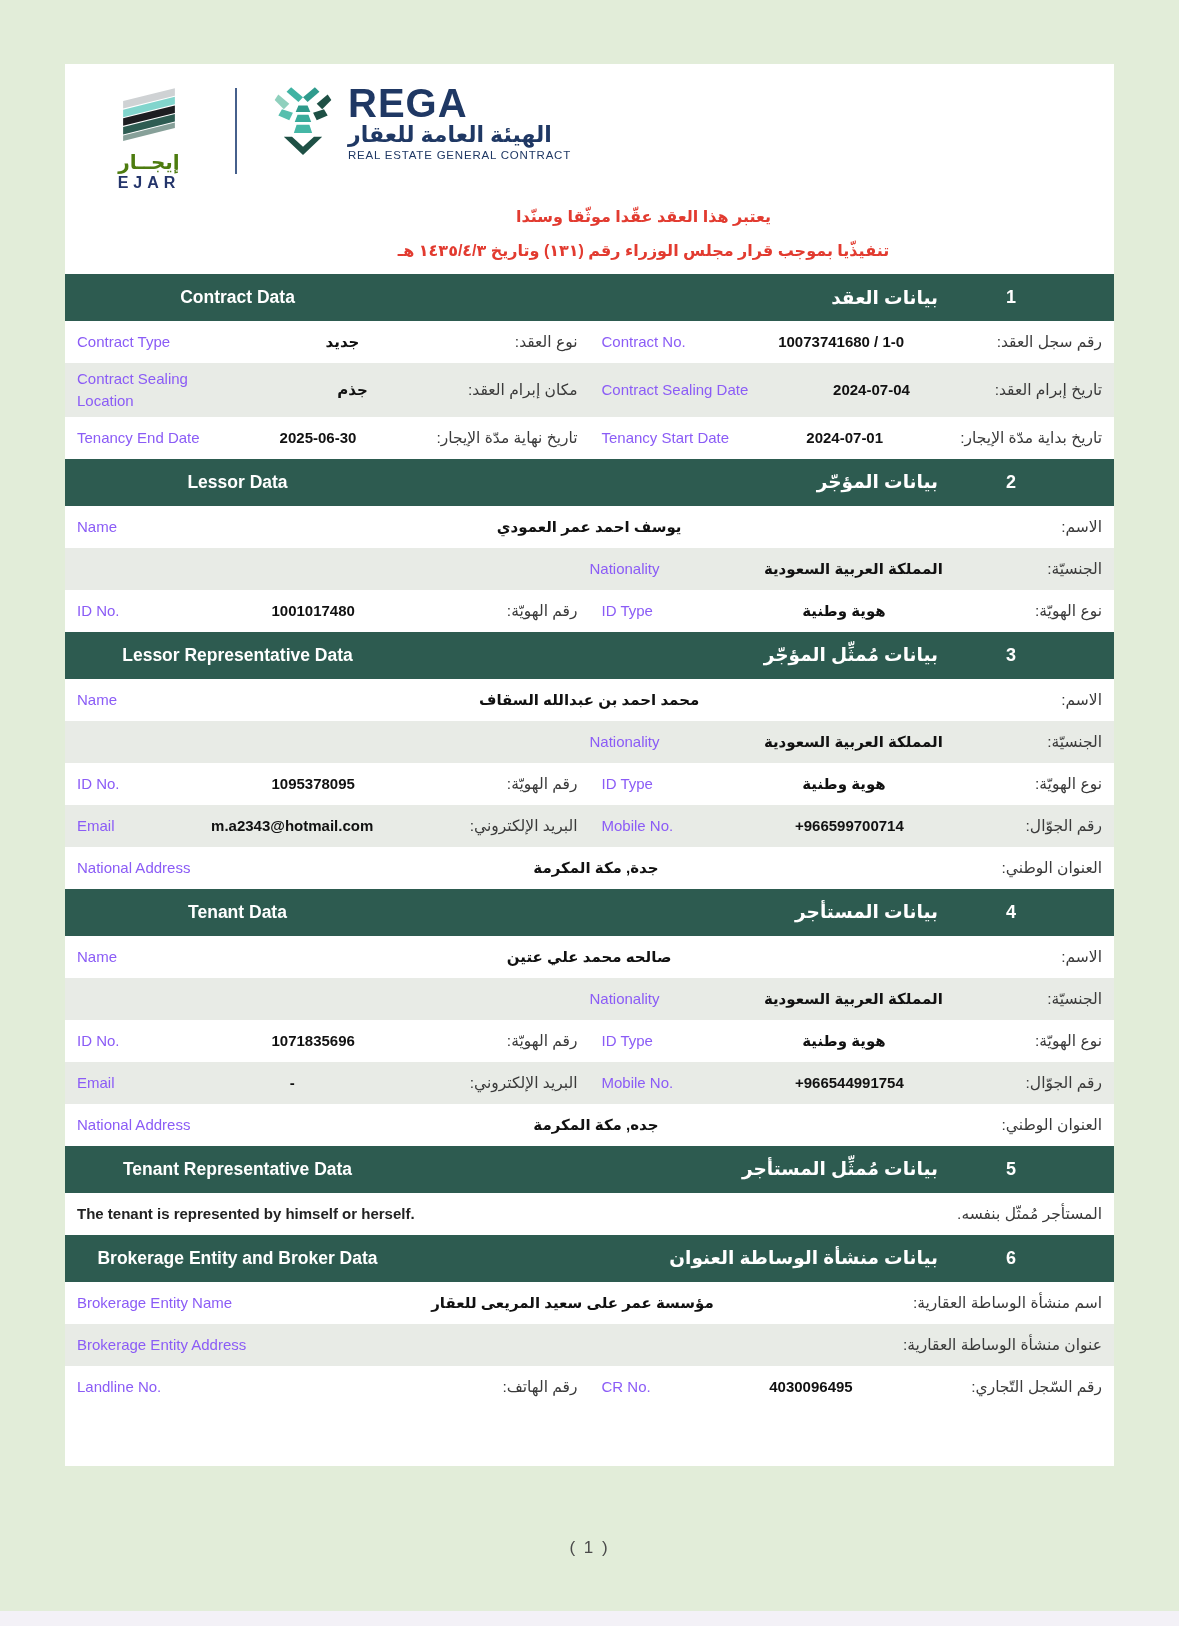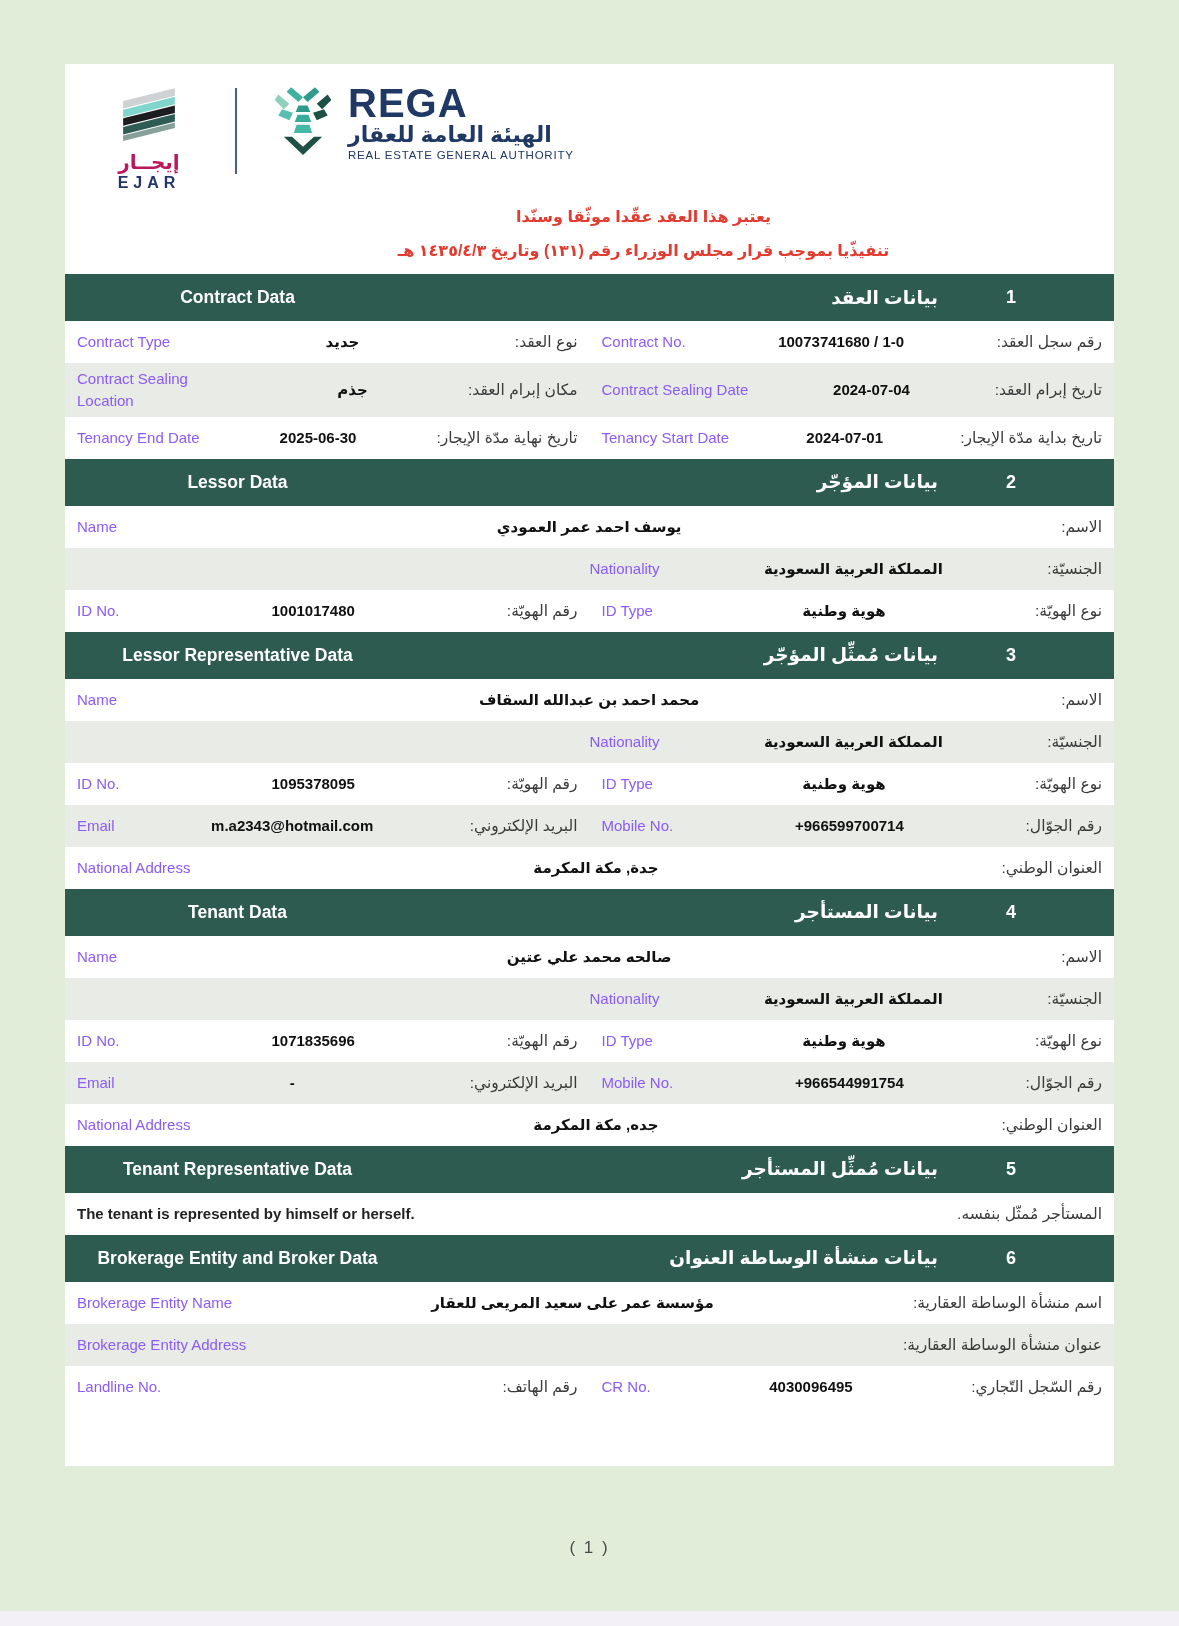--- a/index.html
+++ b/index.html
@@ -10,21 +10,21 @@
     -webkit-font-smoothing:antialiased;
   }
   .card {
     position:absolute; left:65px; top:64px; width:1049px;
     background:#ffffff; box-sizing:border-box; padding-bottom:58px;
   }
   
   .doc-header { display:flex; justify-content:space-between; padding:16px 0 0 24px; height:118px; }
   .logos { display:flex; align-items:flex-start; }
   .ejar-logo { width:120px; text-align:center; padding-top:6px; }
-  .ejar-ar { color:#be185d; font-weight:700; font-size:20px; margin-top:4px; }
+  .ejar-ar { color:#4d7c0f; font-weight:700; font-size:20px; margin-top:4px; }
   .ejar-en { color:#24356b; font-weight:700; font-size:16px; letter-spacing:5px; margin-top:0px; }
   .logo-divider { width:2px; height:86px; background:#46608c; margin:8px 34px 0 26px; }
   .rega-logo { display:flex; align-items:flex-start; padding-top:4px; }
   .rega-text { margin-left:13px; }
   .rega-name { color:#1f3864; font-weight:700; font-size:40px; line-height:38px; letter-spacing:1px; }
   .rega-ar { color:#1f3864; font-weight:700; font-size:22px; line-height:26px; text-align:left; direction:rtl; }
   .rega-en { color:#1f3864; font-size:11.5px; letter-spacing:0.8px; margin-top:1px; white-space:nowrap; }
   .titles { text-align:right; padding:20px 44px 0 0; direction:rtl; }
   .title-ar { color:#2d5b50; font-size:31px; font-weight:700; }
   .title-en { color:#ab9e6b; font-size:21px; font-weight:700; letter-spacing:1.5px; margin-top:9px; direction:ltr; }
@@ -82,21 +82,21 @@
             <polygon points="58,26 46,30 50,38 62,33" fill="#1e5045"></polygon>
             <polygon points="30,22 40,22 43,29 27,29" fill="#2e9a8b"></polygon>
             <polygon points="29,32 41,32 44,40 26,40" fill="#39ab9b"></polygon>
             <polygon points="28,43 42,43 45,52 25,52" fill="#45b7a6"></polygon>
             <polygon points="14,56 35,76 56,56 47,56 35,67 23,56" fill="#1e5045"></polygon>
           </svg>
         </span>
         <div class="rega-text">
           <div class="rega-name">REGA</div>
           <div class="rega-ar">الهيئة العامة للعقار</div>
-          <div class="rega-en">REAL ESTATE GENERAL AUTHORITY</div>
+          <div class="rega-en">REAL ESTATE GENERAL CONTRACT</div>
         </div>
       </div>
     </div>
   </div>
 
   <div class="notice">
     <div>يعتبر هذا العقد عقّدا موثّقا وسنّدا</div>
     <div>تنفيذّيا بموجب قرار مجلس الوزراء رقم (١٣١) وتاريخ ١٤٣٥/٤/٣ هـ</div>
   </div>
 

